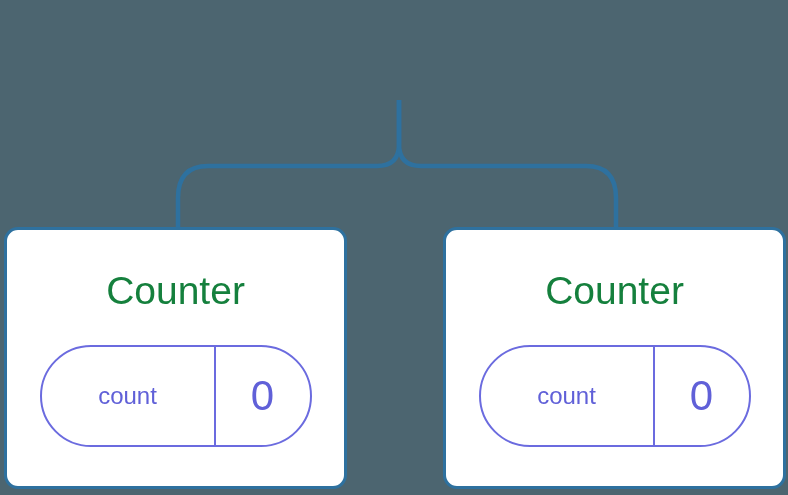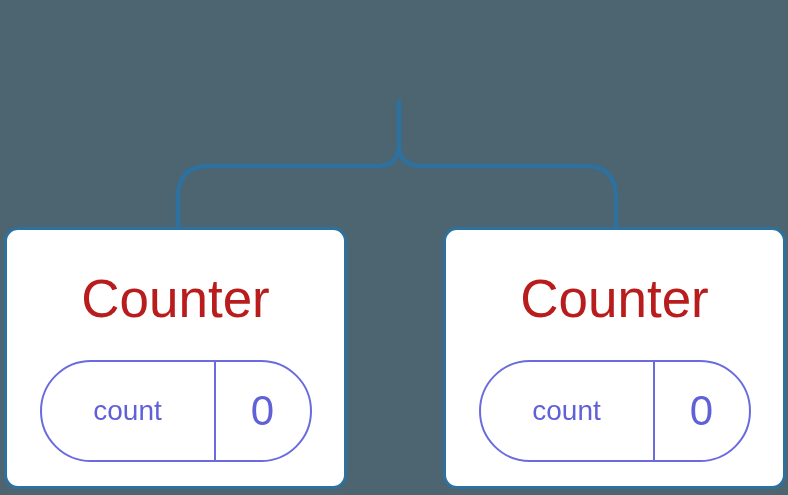--- a/index.html
+++ b/index.html
@@ -54,43 +54,43 @@
     width: 343px;
     height: 262px;
     display: flex;
     flex-direction: column;
     align-items: center;
   }
   .component-node.first { left: 4px; }
   .component-node.second { left: 443px; }
   .component-title {
     margin-top: 40px;
-    font-size: 53px;
+    font-size: 39px;
     font-weight: 500;
-    color: #b91c1c;
+    color: #15803d;
     line-height: 1.1;
   }
   .state-pill {
     margin-top: 32px;
     width: 272px;
     height: 102px;
     border: 2px solid #6B6BDF;
     border-radius: 60px;
     box-sizing: border-box;
     display: flex;
     align-items: stretch;
     color: #6060D8;
     background: #FFFFFF;
   }
   .state-key {
     flex: 1;
     display: flex;
     align-items: center;
     justify-content: center;
-    font-size: 28px;
+    font-size: 24px;
     border-right: 2px solid #6B6BDF;
   }
   .state-value {
     width: 94px;
     display: flex;
     align-items: center;
     justify-content: center;
     font-size: 42px;
   }
 </style>

